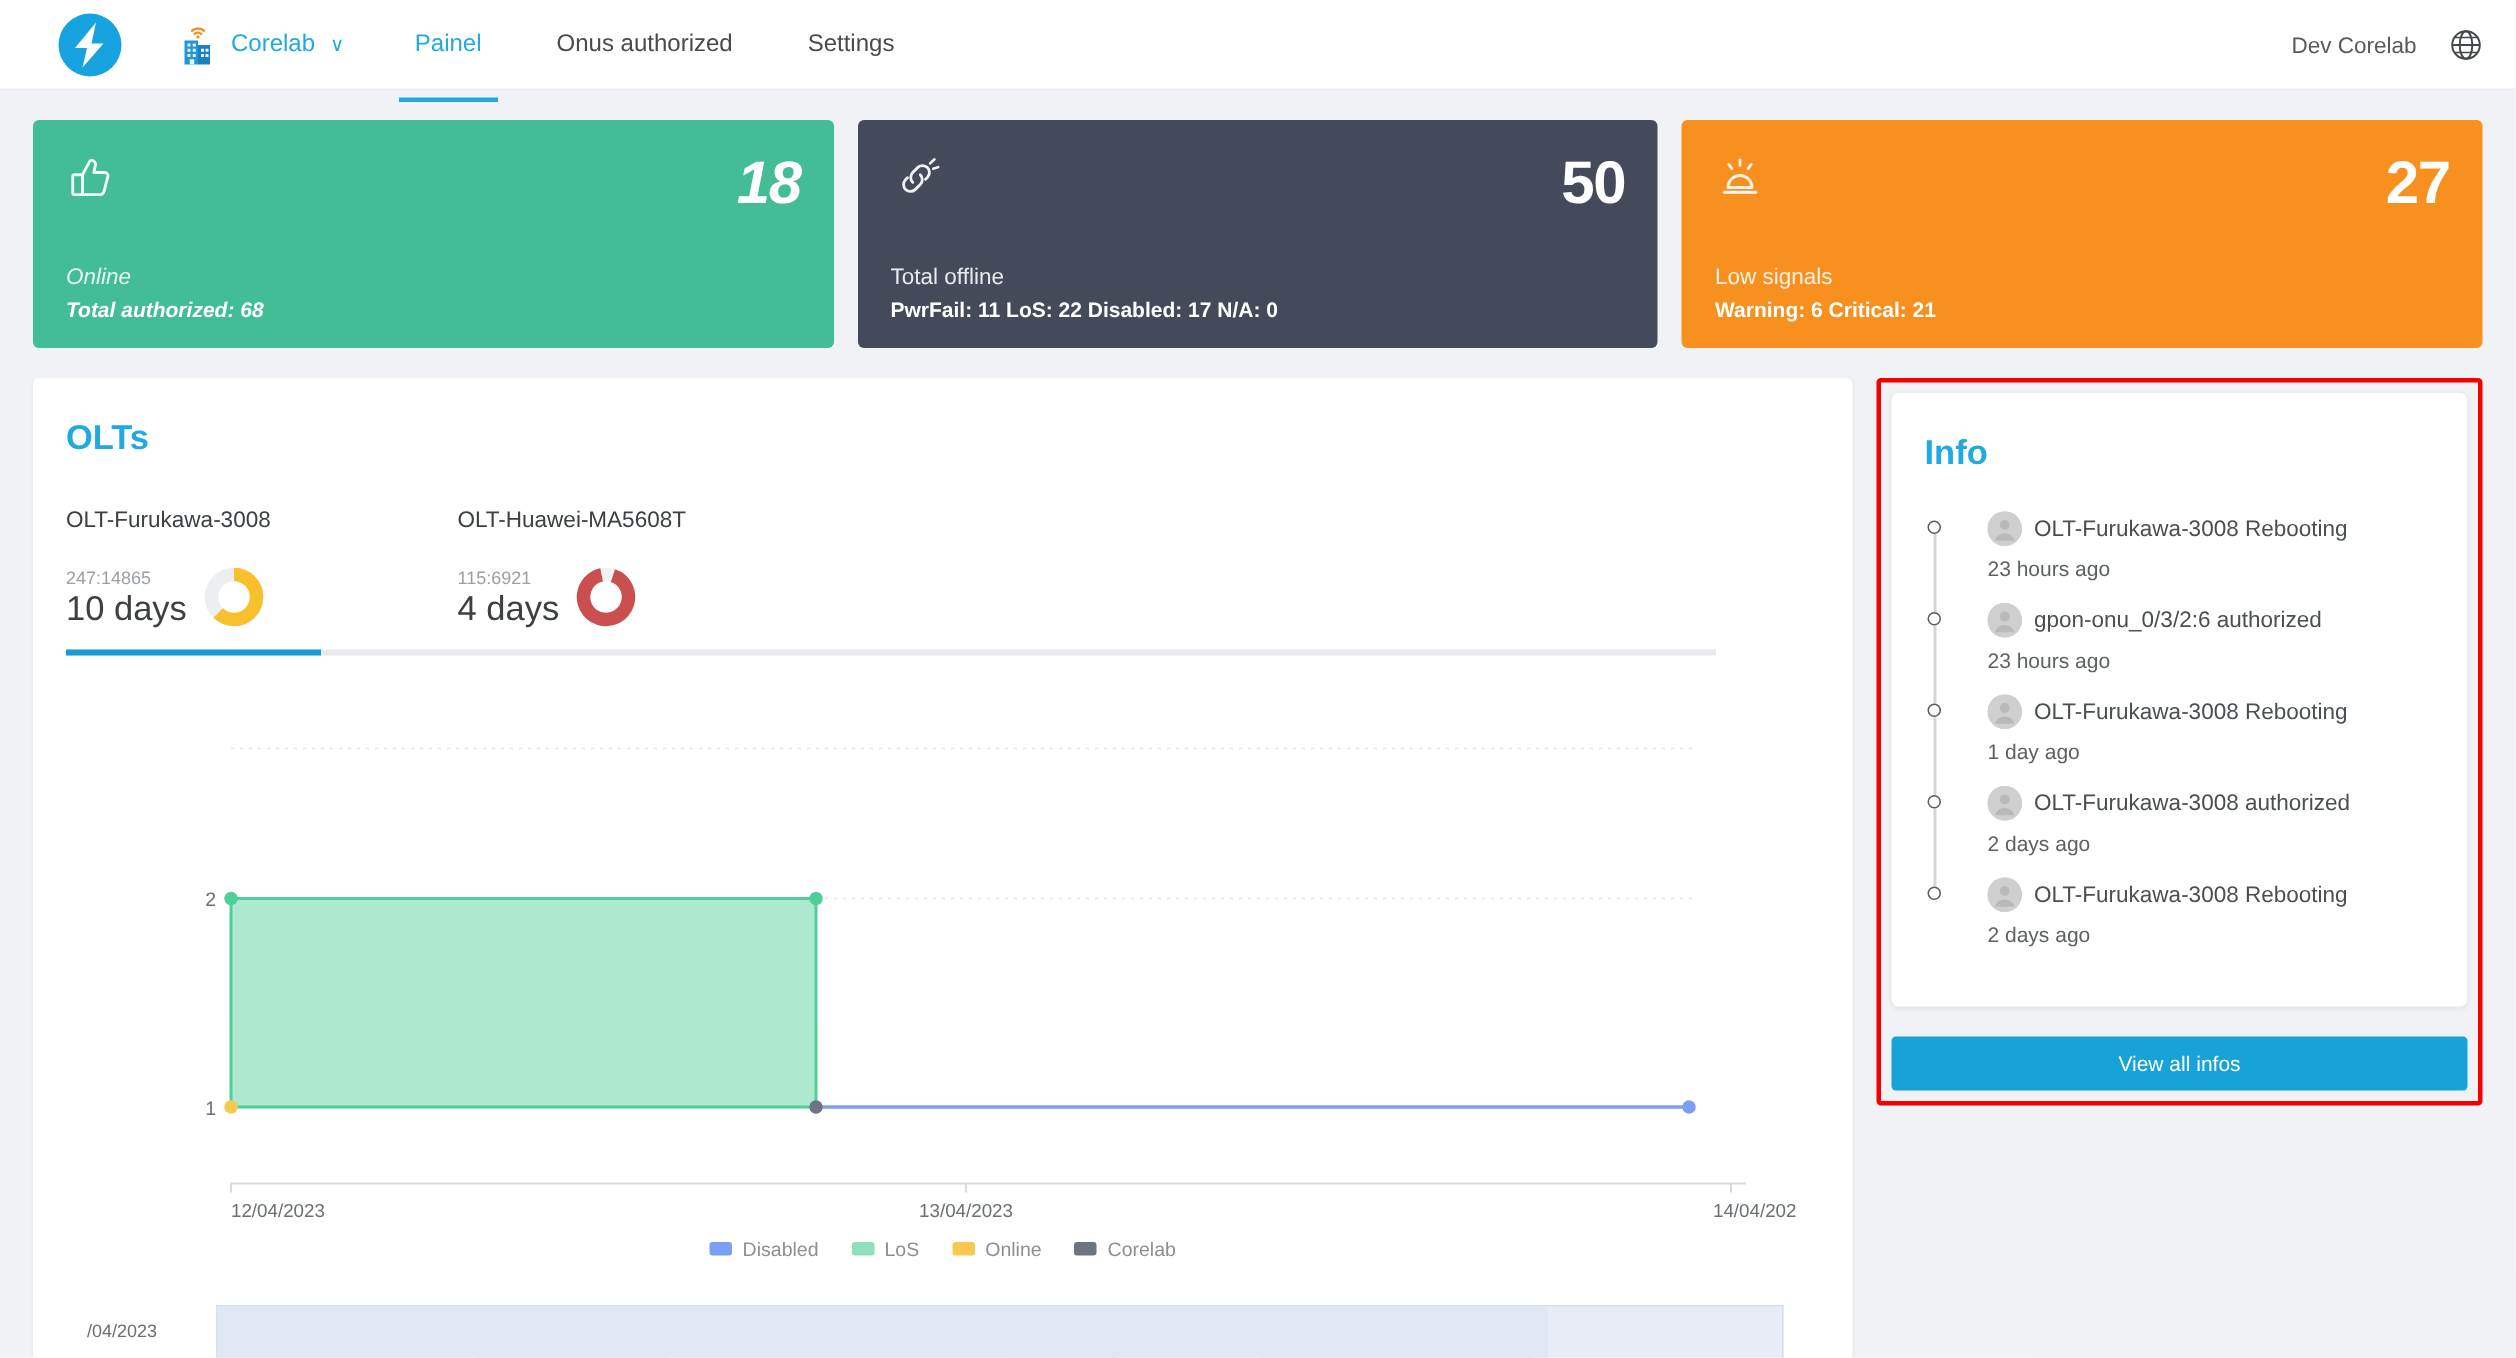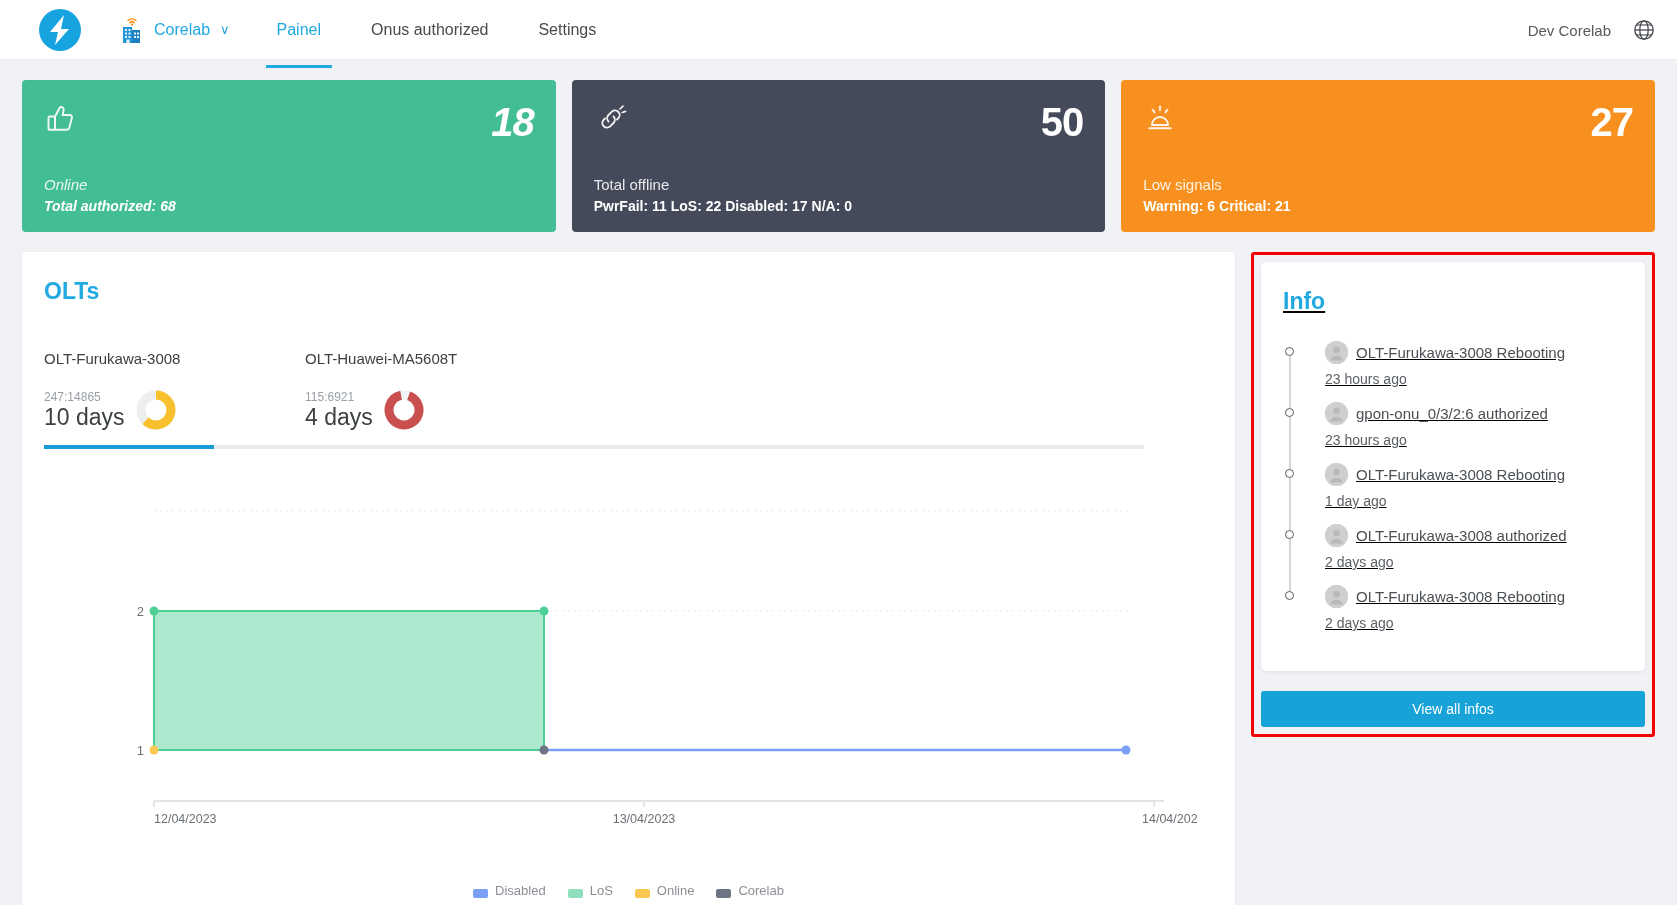--- a/index.html
+++ b/index.html
@@ -68,60 +68,60 @@
   .body-row { display: flex; gap: 16px; padding: 20px 22px 0 22px; align-items: flex-start; }
 
   .panel {
     background: #fff; border-radius: 4px;
     box-shadow: 0 1px 3px rgba(0,0,0,.06);
   }
   .olts-panel { flex: 1; height: 660px; padding: 26px 22px 0 22px; overflow: hidden; position: relative; }
   .panel-title { color: #21a9e1; font-size: 23px; font-weight: bold; }
 
   
-  .olt-tabs { display: flex; margin-top: 45px; position: relative; }
+  .olt-tabs { display: flex; margin-top: 33px; position: relative; }
   .olt-tab { width: 135px; cursor: pointer; }
   .olt-tab .olt-name { font-size: 15px; color: #3c4043; white-space: nowrap; }
   .olt-meta { display: flex; align-items: flex-end; gap: 10px; margin-top: 22px; }
   .olt-ratio { font-size: 12px; color: #9aa0a6; }
   .olt-days { font-size: 23px; color: #3c4043; white-space: nowrap; }
   .donut { width: 42px; height: 42px; flex: 0 0 42px; }
   .olt-tabline {
     position: absolute; left: 0; bottom: -18px; height: 4px; width: 1100px;
     background: #e8eaed;
   }
   .olt-tabline-active {
     position: absolute; left: 0; bottom: -18px; height: 4px; width: 170px;
     background: #189ad6;
   }
 
   
   .chart-area { position: relative; margin-top: 40px; height: 360px; }
   .chart-svg { display: block; }
 
   .legend { display: flex; justify-content: center; gap: 22px; margin-top: 6px; }
-  .legend-item { display: flex; align-items: flex-end; gap: 7px; cursor: pointer; margin-top: 46px; }
+  .legend-item { display: flex; align-items: center; gap: 7px; cursor: pointer; }
   .legend-swatch { width: 15px; height: 9px; border-radius: 2px; }
   .legend-text { font-size: 13px; color: #8b8f94; }
 
   .datazoom { position: relative; margin-top: 18px; height: 46px; }
   .dz-label { position: absolute; left: 14px; top: 22px; font-size: 12px; color: #6b7075; }
   .dz-track {
     position: absolute; left: 100px; right: 24px; top: 12px; height: 46px;
     background: #e7ecf6; border: 1px solid #d7dfee; overflow: hidden;
   }
   .dz-fill { position: absolute; left: 0; top: 0; bottom: 0; width: 85%; background: #dfe7f5; }
 
   
   .info-col {
     width: 404px; border: 3px solid #f50000; border-radius: 3px;
     padding: 7px; height: 485px; display: flex; flex-direction: column;
   }
   .info-card { background: #fff; border-radius: 5px; box-shadow: 0 1px 4px rgba(0,0,0,.08);
-               padding: 26px 22px 4px 22px; flex: 1; text-decoration: underline; }
+               padding: 26px 22px 4px 22px; flex: 1; }
   .timeline { margin-top: 26px; position: relative; }
   .tl-item { position: relative; padding-left: 42px; min-height: 61px; }
   .tl-dot {
     position: absolute; left: 2px; top: 6px;
     width: 9px; height: 9px; border-radius: 50%;
     border: 1.6px solid #5a5a5a; background: #fff; z-index: 2;
   }
   .tl-line { position: absolute; left: 6.2px; top: 15px; bottom: -6px; width: 1.4px; background: #d6d6d6; }
   .tl-item:last-child .tl-line { display: none; }
   .tl-head { display: flex; align-items: center; gap: 8px; }

